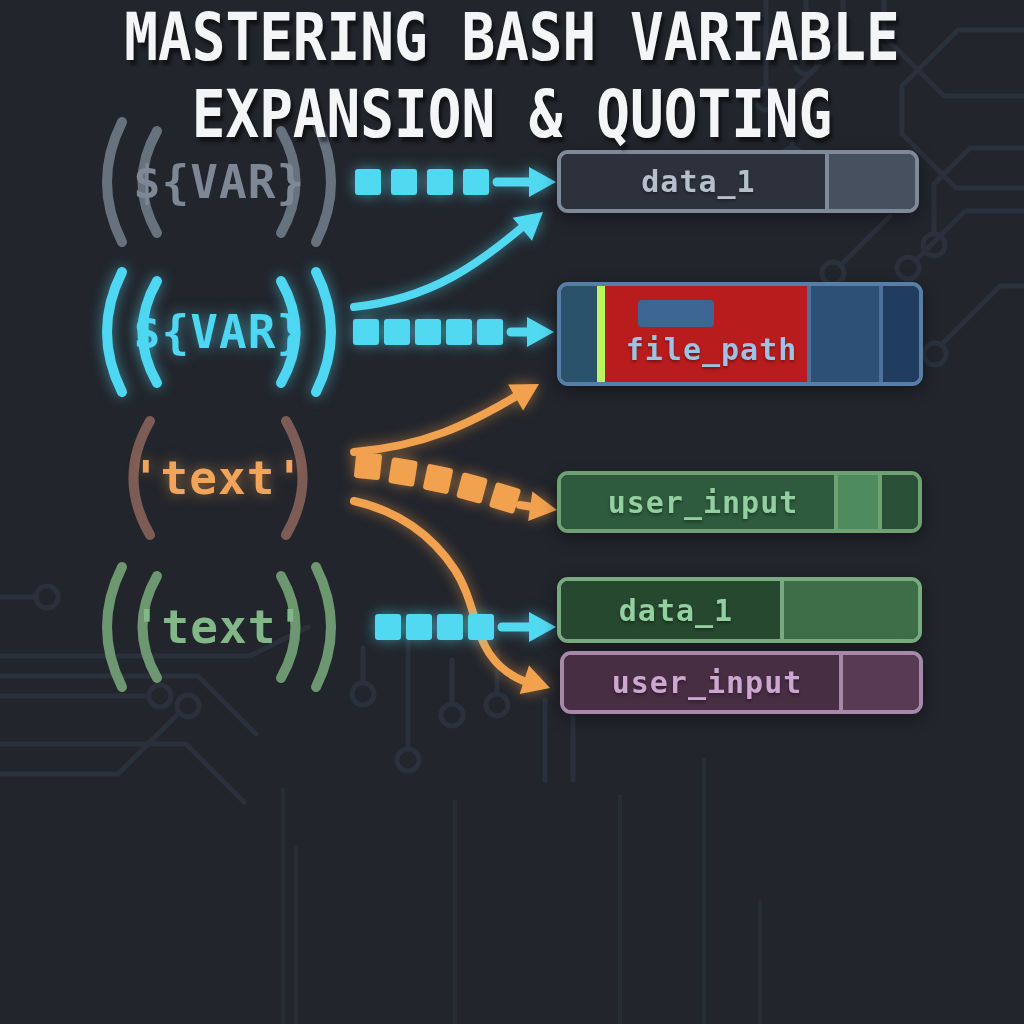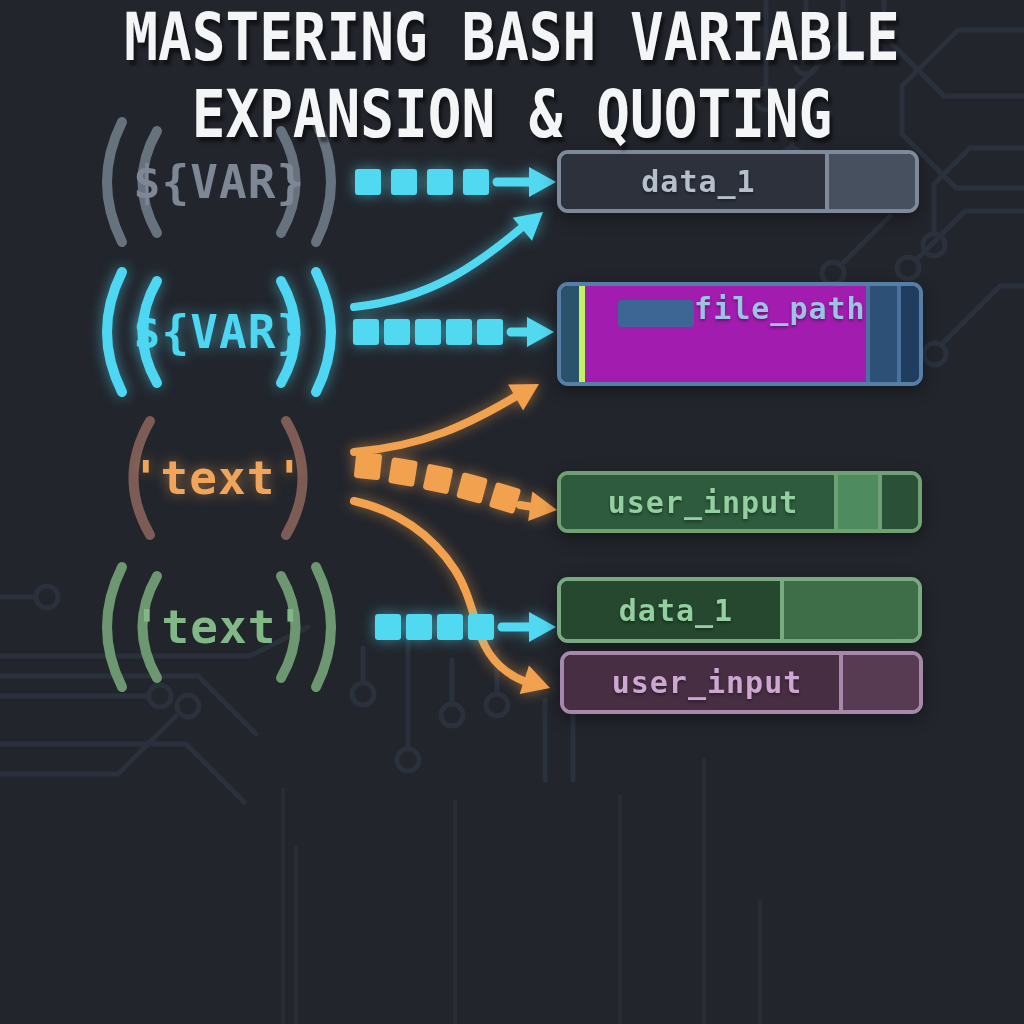--- a/index.html
+++ b/index.html
@@ -26,21 +26,21 @@
     font-weight:bold; font-size:30px; letter-spacing:1px;
     text-shadow:0 2px 3px rgba(0,0,0,.35);
   }
   
   .vbox.slate  { border-color:#7e8a99; }
   .vbox.slate .main { background:#2c313b; } .vbox.slate .label { color:#b6c0cd; }
   .vbox.slate .seg2 { width:90px; background:#47505e; border-left:4px solid #7e8a99; }
 
   .vbox.blue { border-color:#567fa8; }
   .vbox.blue .s1 { width:36px; background:#2b526b; }
-  .vbox.blue .s2 { flex:1; background:#a21caf; border-left:6px solid #bef264; display:flex; flex-direction:row; }
+  .vbox.blue .s2 { flex:1; background:#b91c1c; border-left:8px solid #bef264; display:flex; flex-direction:column; }
   .vbox.blue .chip { width:76px; height:27px; background:#3e6695; border-radius:4px; margin:14px 0 0 22px; }
   .vbox.blue .label { color:#9cc3e3; text-align:center; margin-top:5px; }
   .vbox.blue .s3 { width:72px; background:#2d5176; border-left:4px solid #4a729c; }
   .vbox.blue .s4 { width:40px; background:#203c5f; border-left:4px solid #4a729c; }
 
   .vbox.green1 { border-color:#6fa173; }
   .vbox.green1 .main { background:#2e5a3d; } .vbox.green1 .label { color:#93d09f; }
   .vbox.green1 .seg2 { width:44px; background:#4e8b5e; border-left:4px solid #6fa173; }
   .vbox.green1 .seg3 { width:40px; background:#2a5138; border-left:4px solid #6fa173; }
 

